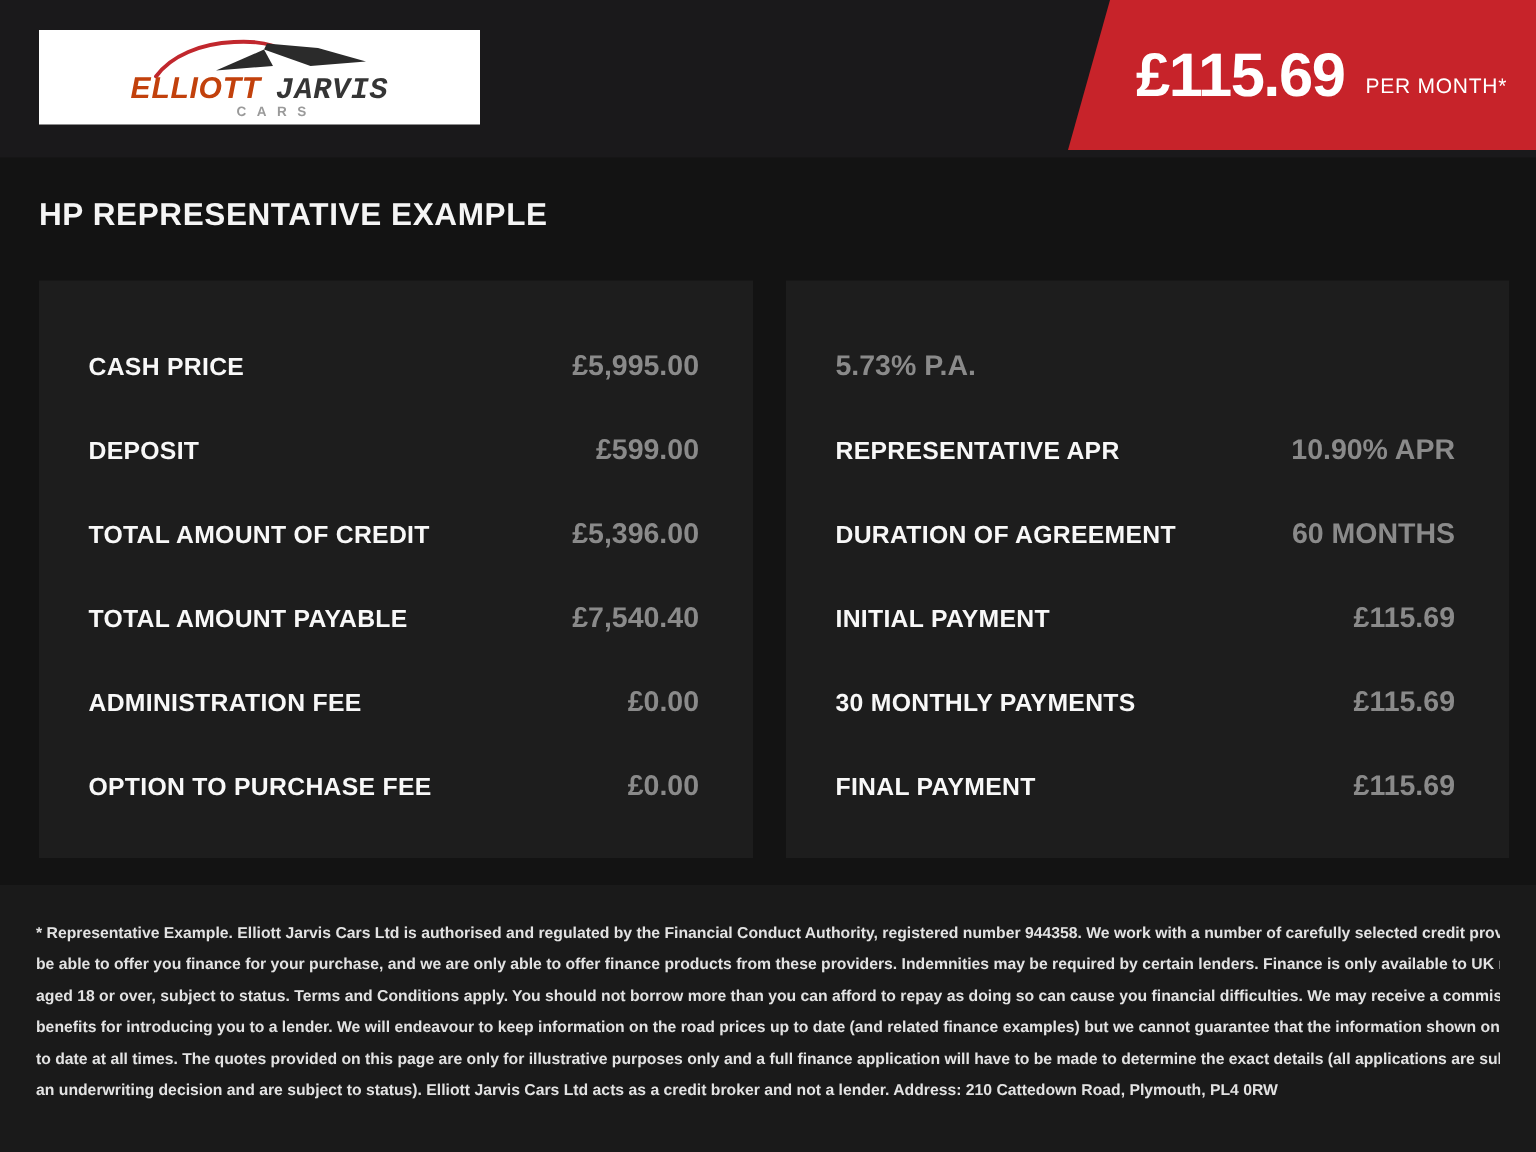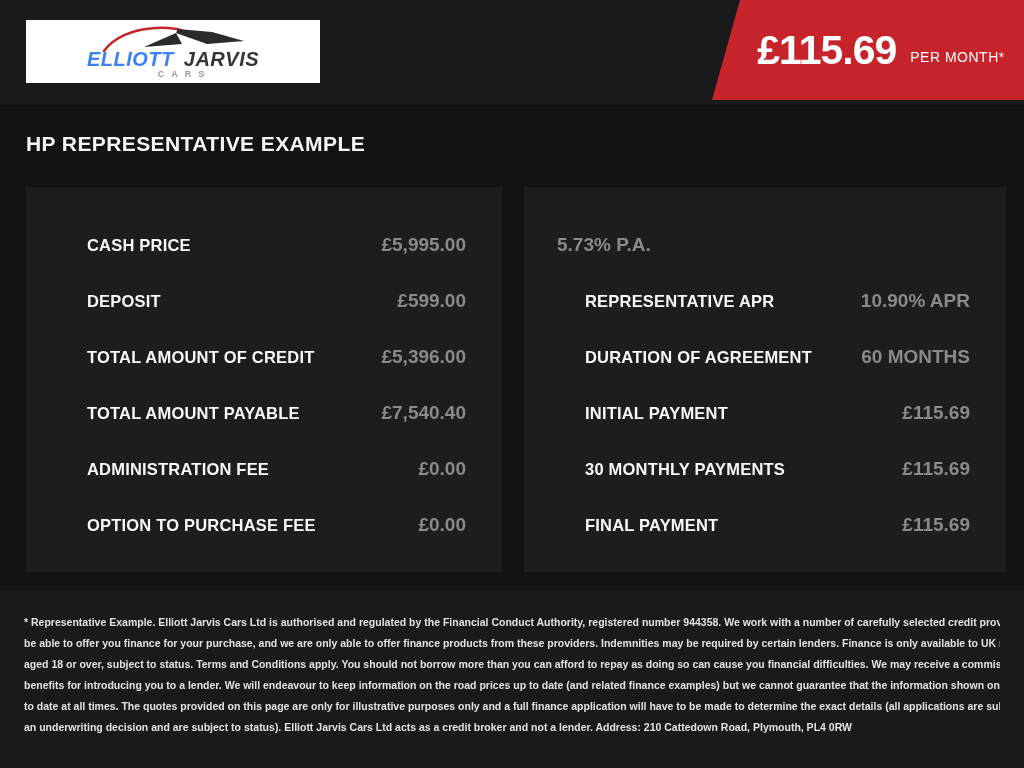--- a/index.html
+++ b/index.html
@@ -38,21 +38,21 @@
     position: absolute;
     top: 28px; left: 0; right: 0;
     text-align: center;
     font-size: 20px;
     font-weight: bold;
     font-style: italic;
     letter-spacing: 0.5px;
     white-space: nowrap;
   }
   .logo-primary { color: #c1272d; }
-  .logo-secondary { color: #353535; margin-left: 10px; }
+  .logo-secondary { color: #353535; margin-left: 10px; font-family: Liberation Mono, monospace; }
   .logo-tagline {
     position: absolute;
     top: 49px; left: 16px; right: 0;
     text-align: center;
     font-size: 9px;
     font-weight: bold;
     letter-spacing: 7px;
     text-indent: 7px;
     color: #9a9a9a;
   }
@@ -111,21 +111,20 @@
     display: flex;
     justify-content: space-between;
     align-items: center;
   }
   .f-label {
     color: #f8f8f8;
     font-size: 16.5px;
     font-weight: bold;
     letter-spacing: 0.2px;
     white-space: nowrap;
-    margin-left: 28px;
   }
   .f-value {
     color: #8a8a8a;
     font-size: 19px;
     font-weight: bold;
     white-space: nowrap;
   }
 
   
   .footer {
@@ -151,21 +150,21 @@
 <div class="page">
 
   <div class="header">
     <div class="logo-box">
       <svg class="logo-car" viewBox="0 0 294 30" xmlns="http://www.w3.org/2000/svg">
         <path d="M78 27 C 88 13, 108 5, 130 4 C 142 3.3, 150 4.5, 156 6.5" fill="none" stroke="#c1272d" stroke-width="2.6" stroke-linecap="round"></path>
         <path d="M152 5 L 186 8 L 218 17 L 181 20 L 150 9 Z" fill="#2b2b2b"></path>
         <path d="M150 9 L 118 23 L 156 20 Z" fill="#2b2b2b"></path>
       </svg>
       <div class="logo-text-row">
-        <span class="logo-primary" style="color: #3b82f6;">ELLIOTT</span><span class="logo-secondary">JARVIS</span>
+        <span class="logo-primary" style="color: #c2410c;">ELLIOTT</span><span class="logo-secondary">JARVIS</span>
       </div>
       <div class="logo-tagline">CARS</div>
     </div>
 
     <div class="price-banner" style="background: rgb(199, 35, 42);">
       <span class="price-amount">£115.69</span>
       <span class="price-period">PER MONTH*</span>
     </div>
   </div>
 

